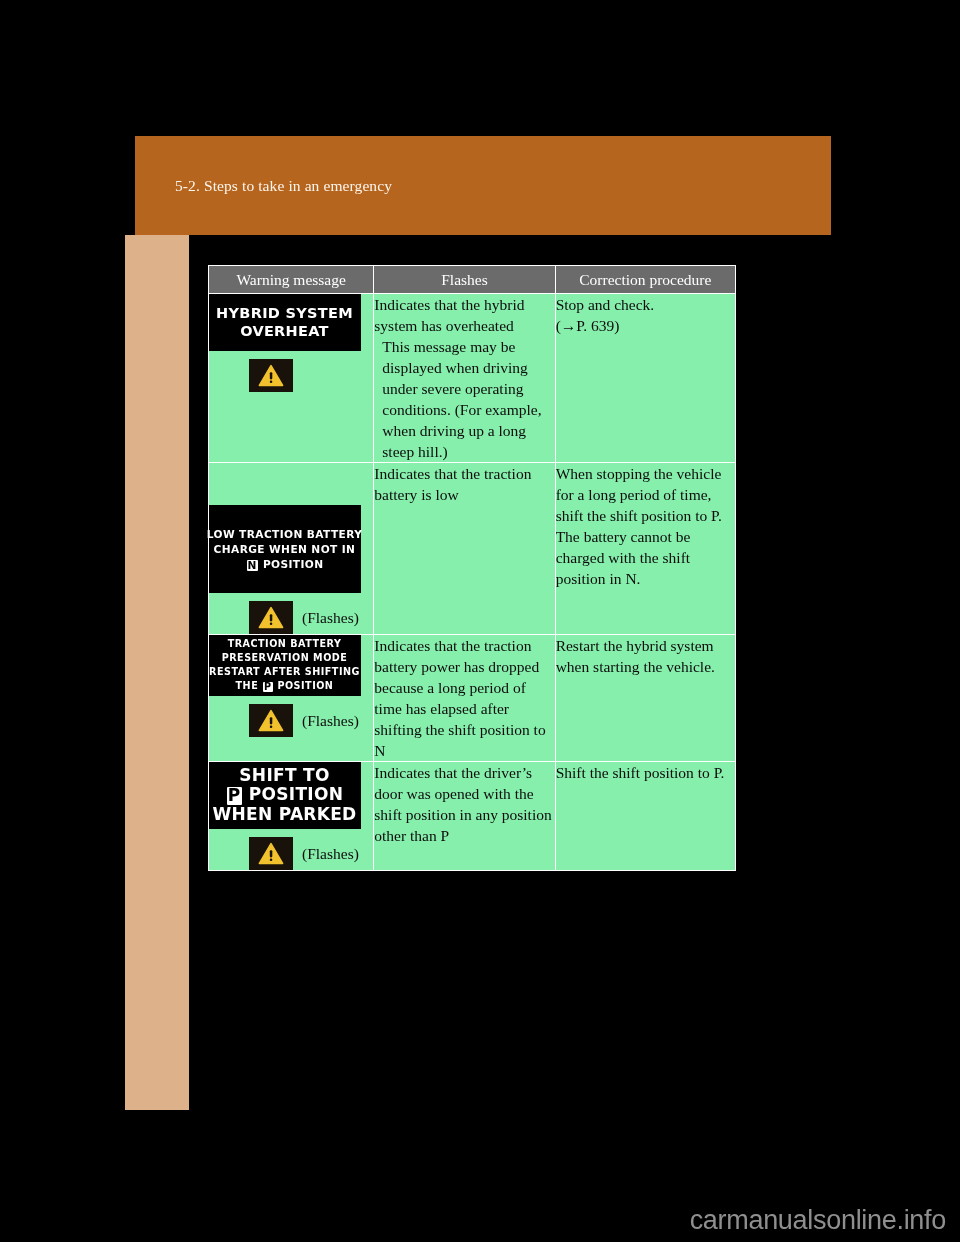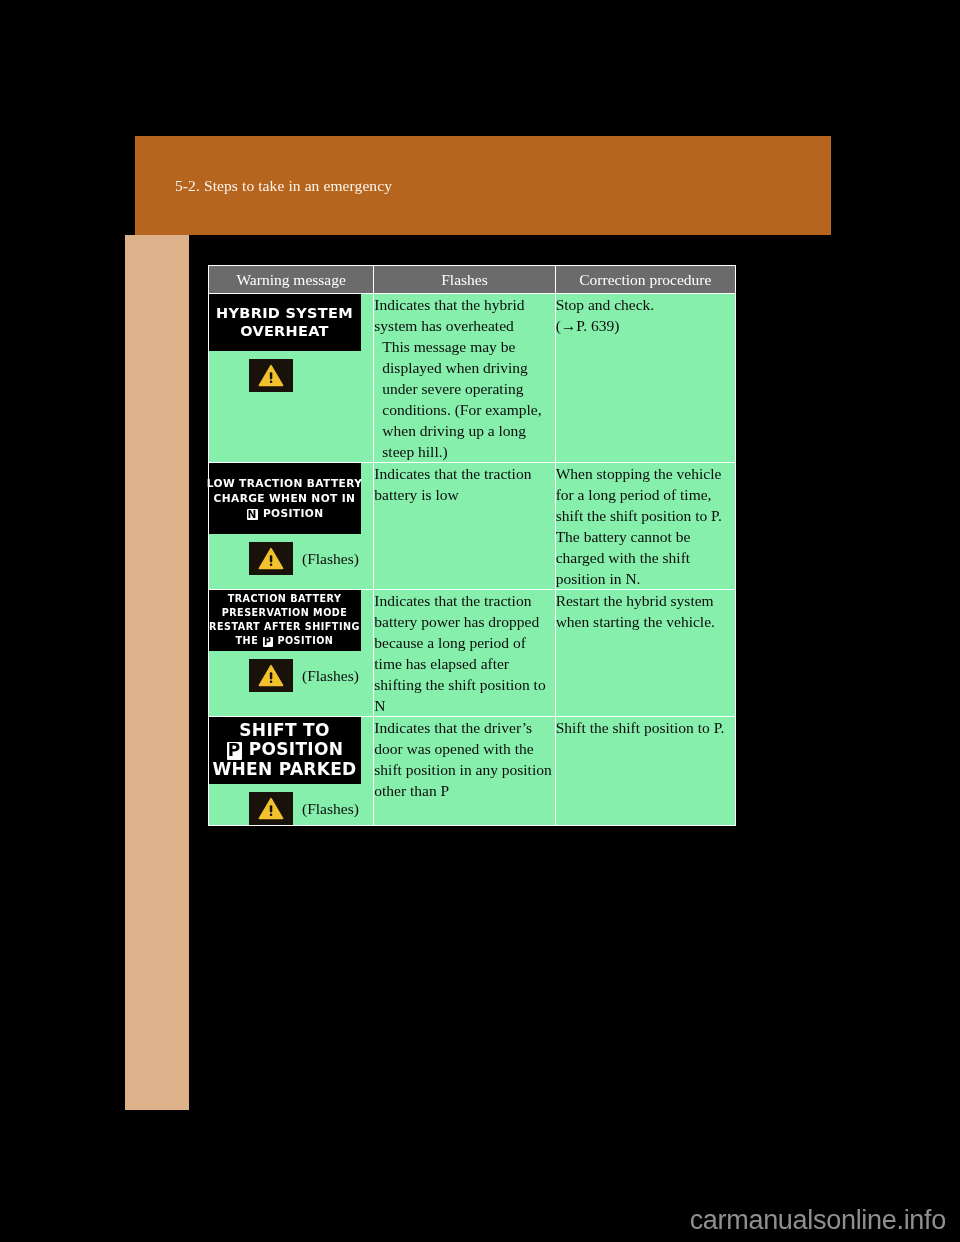--- a/index.html
+++ b/index.html
@@ -69,21 +69,21 @@
     font-family:"DejaVu Sans", sans-serif;
     font-weight:bold; text-align:center;
     display:flex; align-items:center; justify-content:center;
     flex-direction:column;
     padding:4px 3px;
     box-shadow:0 0 0 1px #000;
   }
   .lcd .line{ white-space:nowrap; }
   .lcd-big{ height:56px; }
   .lcd-big .line{ font-size:14.5px; line-height:18px; letter-spacing:.3px; }
-  .lcd-med{ height:70px; }
+  .lcd-med{ height:86px;margin-top:43px; }
   .lcd-med .line{ font-size:10.6px; line-height:15px; letter-spacing:.4px; }
   .lcd-sm{ height:60px; }
   .lcd-sm .line{ font-size:9.6px; line-height:14px; letter-spacing:.5px; }
   .lcd-shift{ height:66px; }
   .lcd-shift .line{ font-size:17px; line-height:19px; letter-spacing:.3px; }
 
   
   .gear-box{
     display:inline-block; background:#fff; color:#000;
     font-family:"DejaVu Sans", sans-serif; font-weight:bold;

